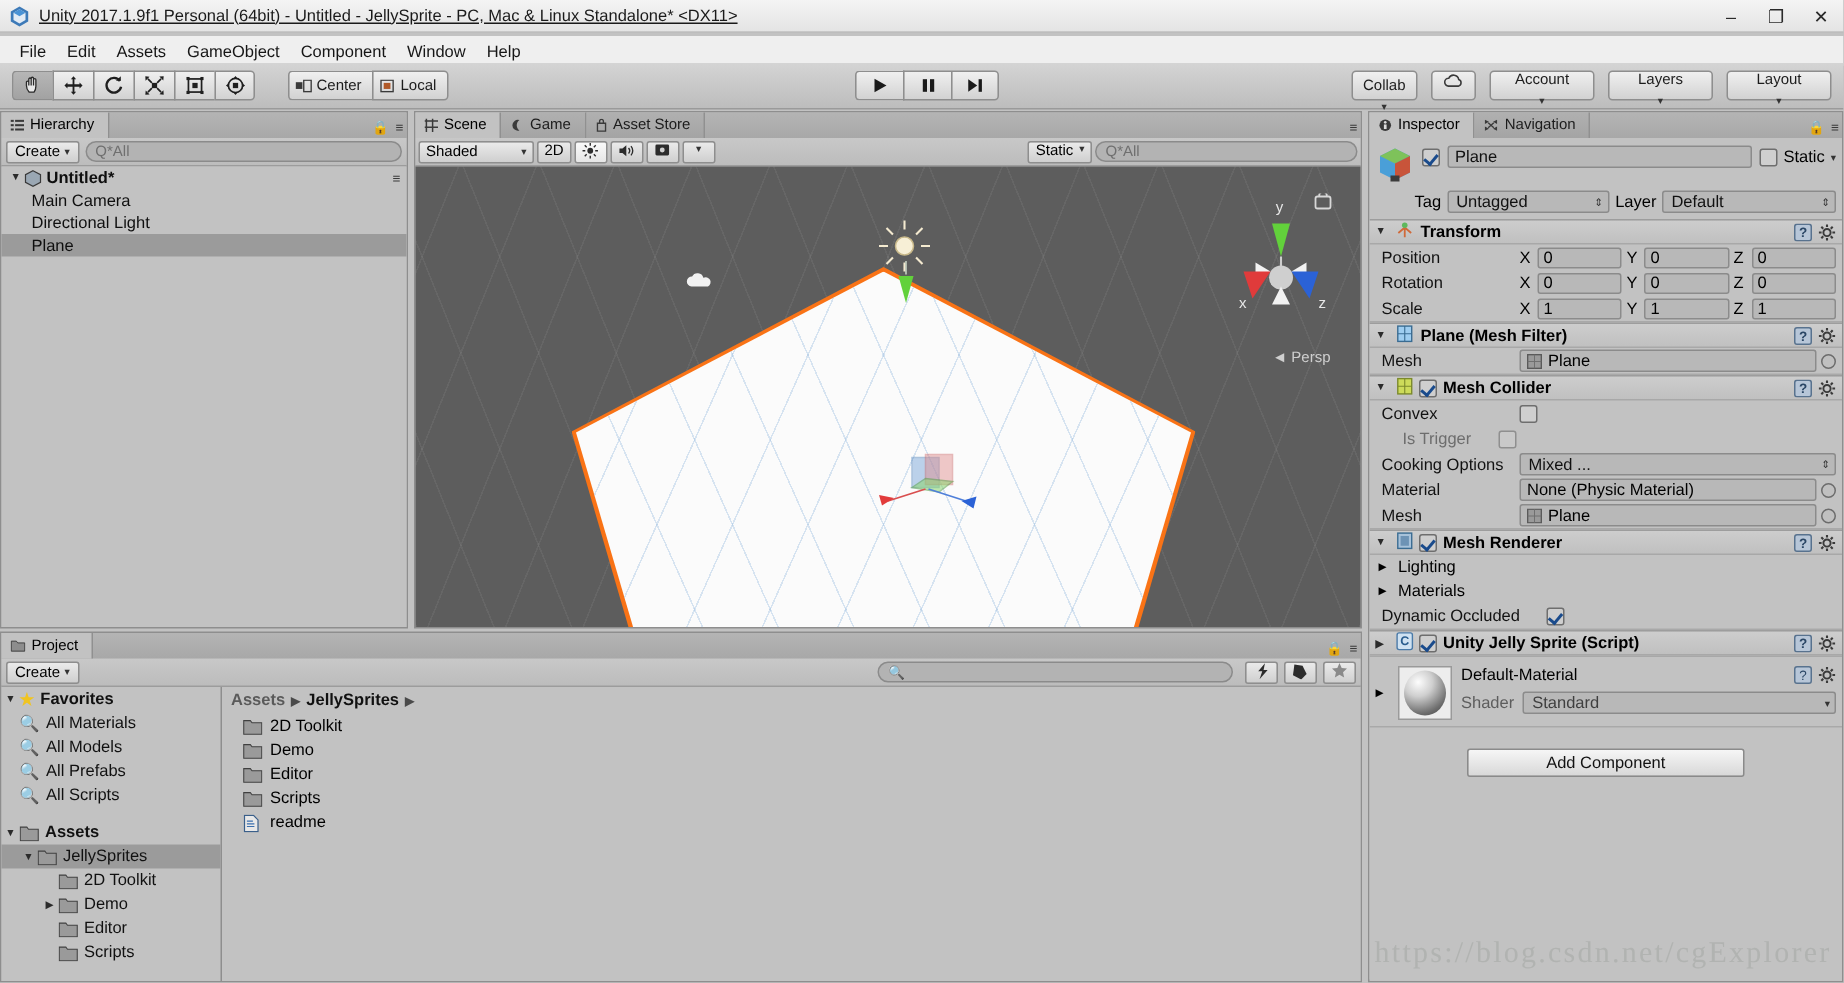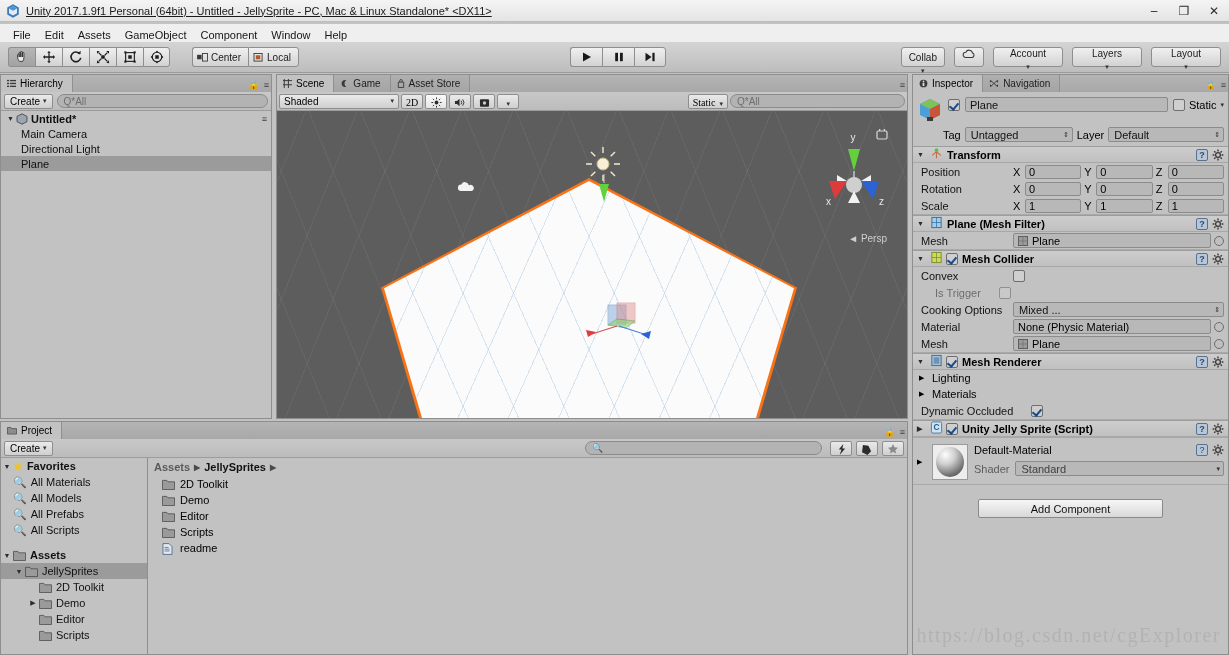--- a/index.html
+++ b/index.html
@@ -126,28 +126,28 @@
   }
   .row-menu { position: absolute; right: 5px; font-size: 9px; color: #3a3a3a; letter-spacing: -1px;}
 
   
   #sceneview { left: 276px; top: 74px; width: 632px; height: 345px; }
   .sv-toolbar {
     height: 19px; background: linear-gradient(#c8c8c8,#bcbcbc);
     border-bottom: 1px solid #9c9c9c; display: flex; align-items: center; padding: 0 2px; gap: 2px;
   }
   .sv-dd {
-    height: 15px; width: 120px; font-size: 10px;
+    height: 15px; width: 77px; font-size: 10px;
     background: linear-gradient(#eaeaea,#cfcfcf); border: 1px solid #8e8e8e; border-radius: 2px;
     display: flex; align-items: center; justify-content: space-between; padding: 0 4px;
   }
   .sv-btn {
     height: 15px; min-width: 22px; padding: 0 4px; font-size: 10px;
     background: linear-gradient(#eaeaea,#cfcfcf); border: 1px solid #8e8e8e; border-radius: 2px;
-    display: flex; align-items: flex-end; justify-content: center; font-family: Liberation Serif, serif;
+    display: flex; align-items: flex-start; justify-content: center;
   }
   .sv-btn.on { background: linear-gradient(#fafafa,#e6e6e6); }
   .sv-spacer { flex: 1; }
   .sv-canvas {
     position: relative; width: 100%; height: calc(100% - 36px);
     background: #5d5d5d; overflow: hidden;
   }
   .sv-grid {
     position: absolute; inset: 0;
     background-image:

